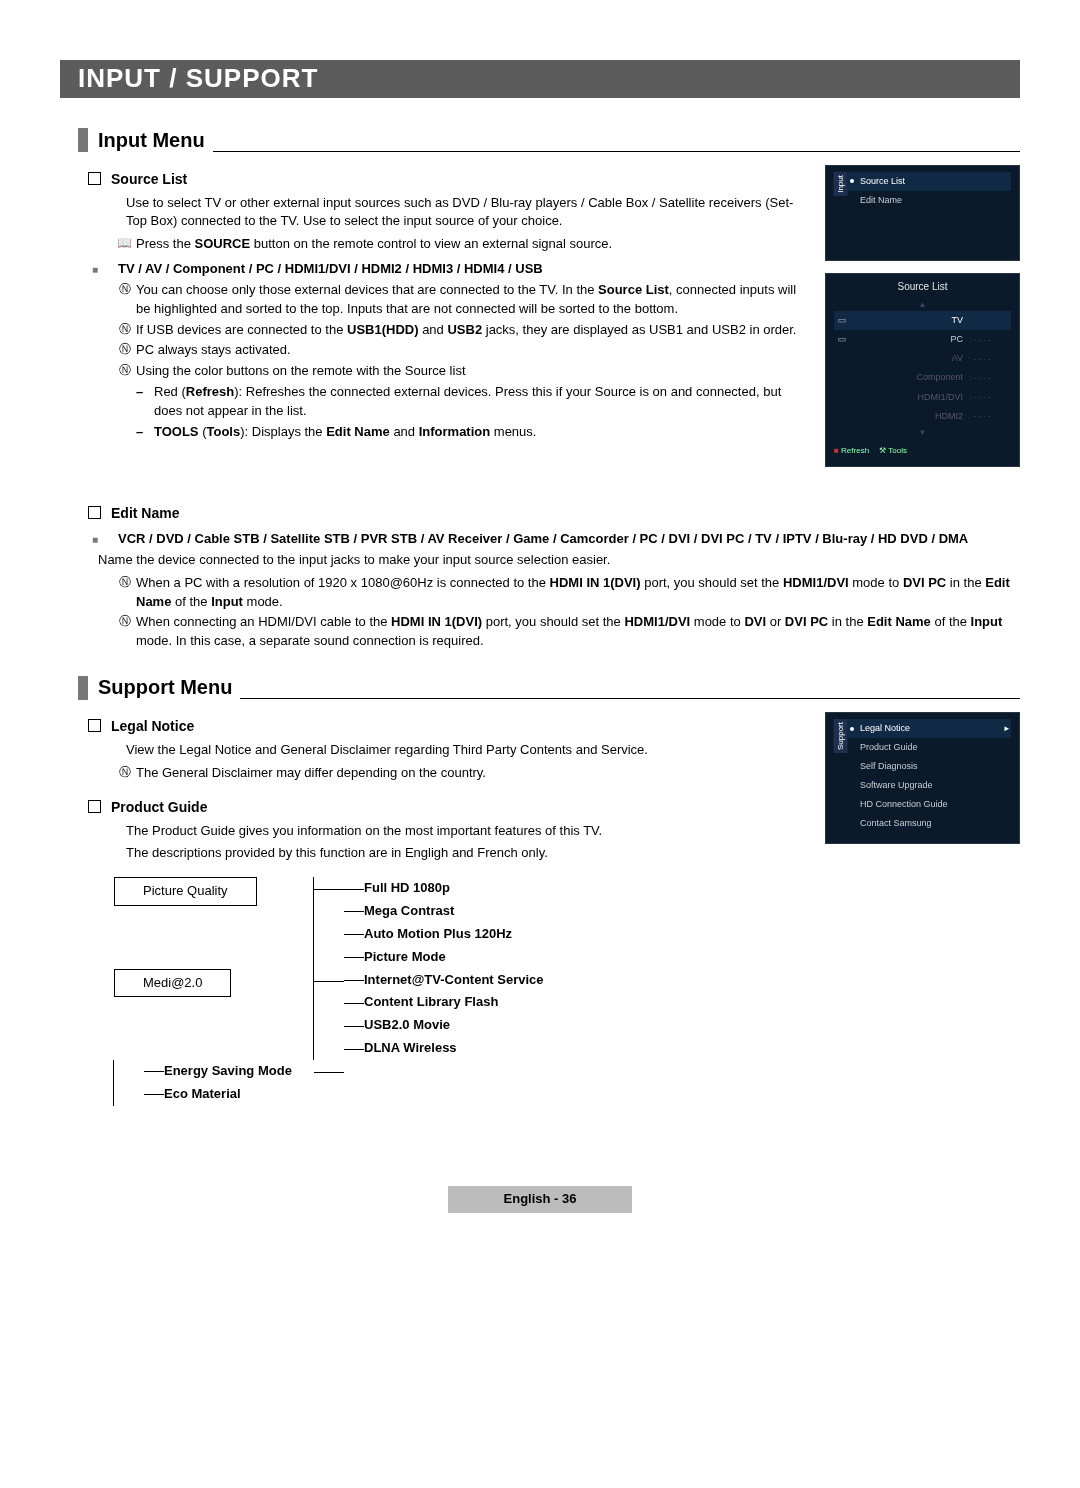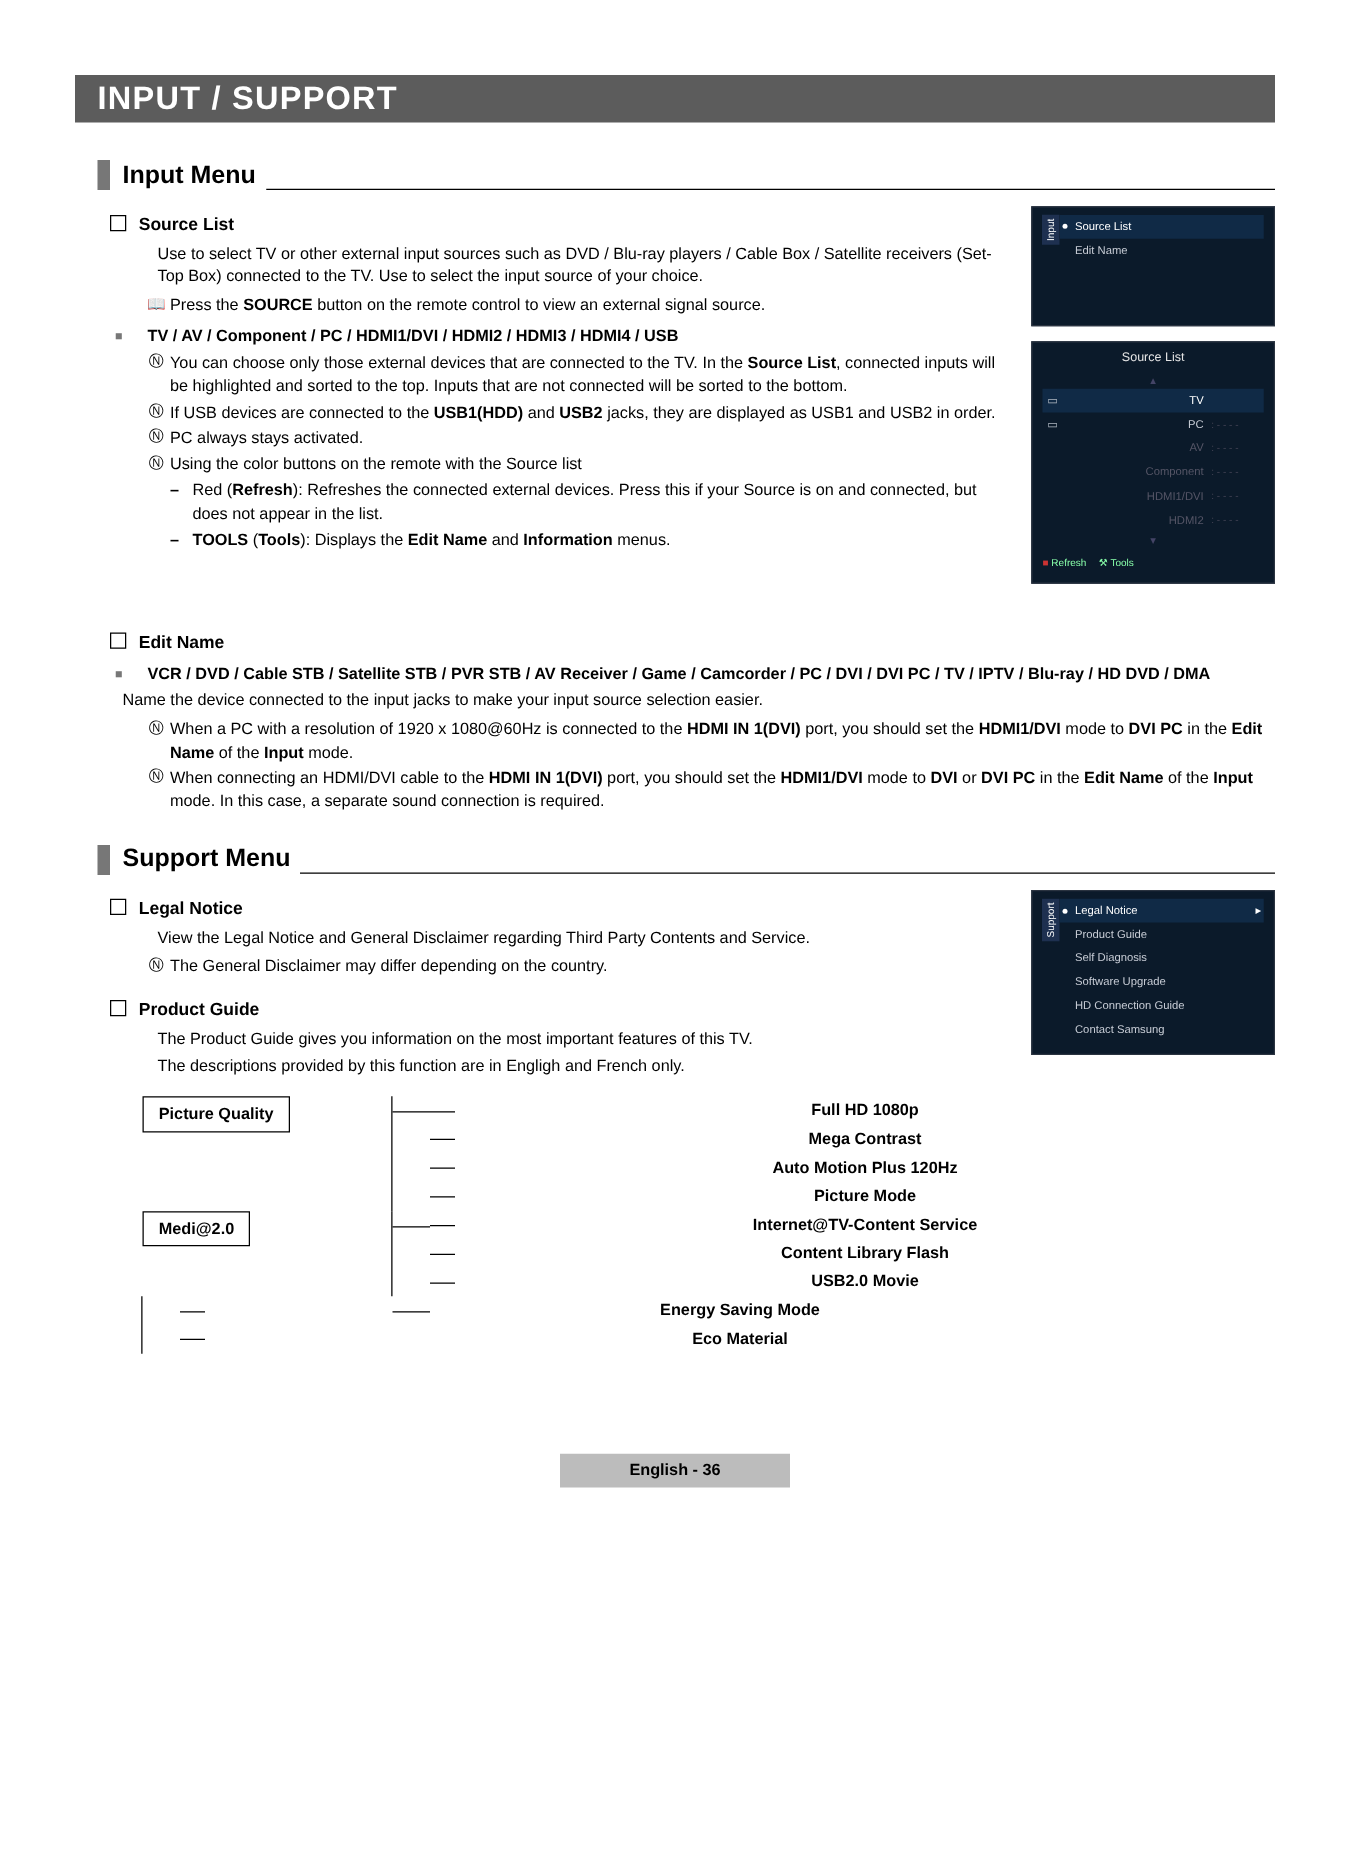--- a/index.html
+++ b/index.html
@@ -156,37 +156,36 @@
   .pg-cat {
     display:flex;
     margin-bottom:0;
   }
   .pg-left {
     width: 200px;
     position: relative;
   }
   .pg-box {
     border: 1px solid #000;
-    padding: 4px 12px;
-    font-weight: bold;
+    padding: 4px 28px;
+    font-weight: normal;
     display:inline-block;
     background:#fff;
   }
   .pg-right {
     flex:1;
     position: relative;
     padding-left: 30px;
     border-left: 1px solid #000;
     margin-left: -1px;
   }
   .pg-feat {
     font-weight: bold;
     padding: 2px 0 2px 20px;
     position: relative;
-    text-align: center;
   }
   .pg-feat::before {
     content: "";
     position: absolute;
     left: 0;
     top: 50%;
     width: 20px;
     border-top: 1px solid #000;
   }
   .pg-connector {
@@ -428,20 +427,21 @@
       </div>
 
       <div class="pg-block">
         <div class="pg-cat">
           <div class="pg-left"><span class="pg-box">Medi@2.0</span></div>
           <div class="pg-connector"></div>
           <div class="pg-right">
             <div class="pg-feat">Internet@TV-Content Service</div>
             <div class="pg-feat">Content Library Flash</div>
             <div class="pg-feat">USB2.0 Movie</div>
+            <div class="pg-feat">DLNA Wireless</div>
           </div>
         </div>
       </div>
 
       <div class="pg-block">
         <div class="pg-cat">
           <div class="pg-connector"></div>
           <div class="pg-right">
             <div class="pg-feat">Energy Saving Mode</div>
             <div class="pg-feat">Eco Material</div>

